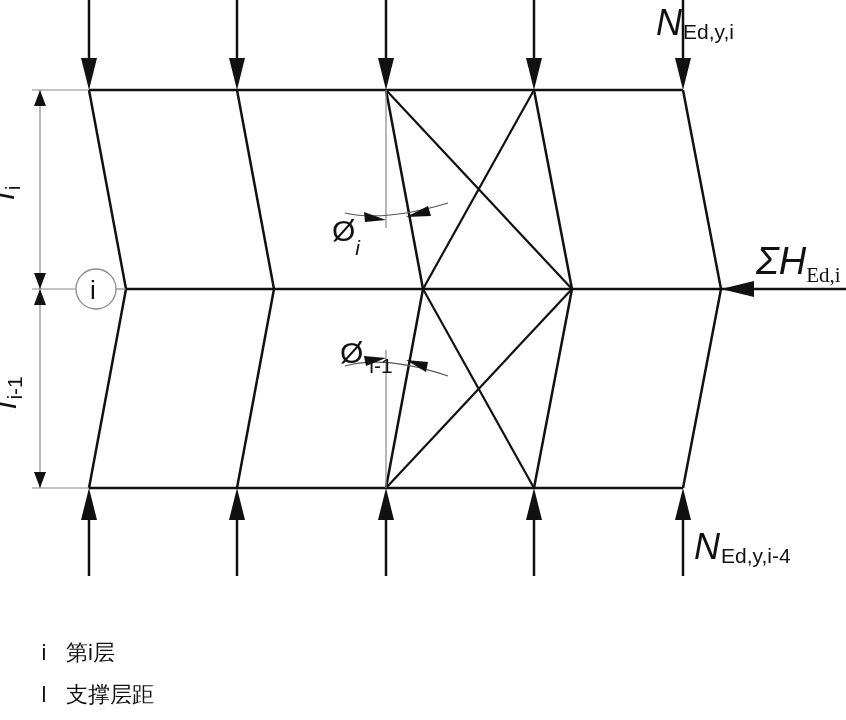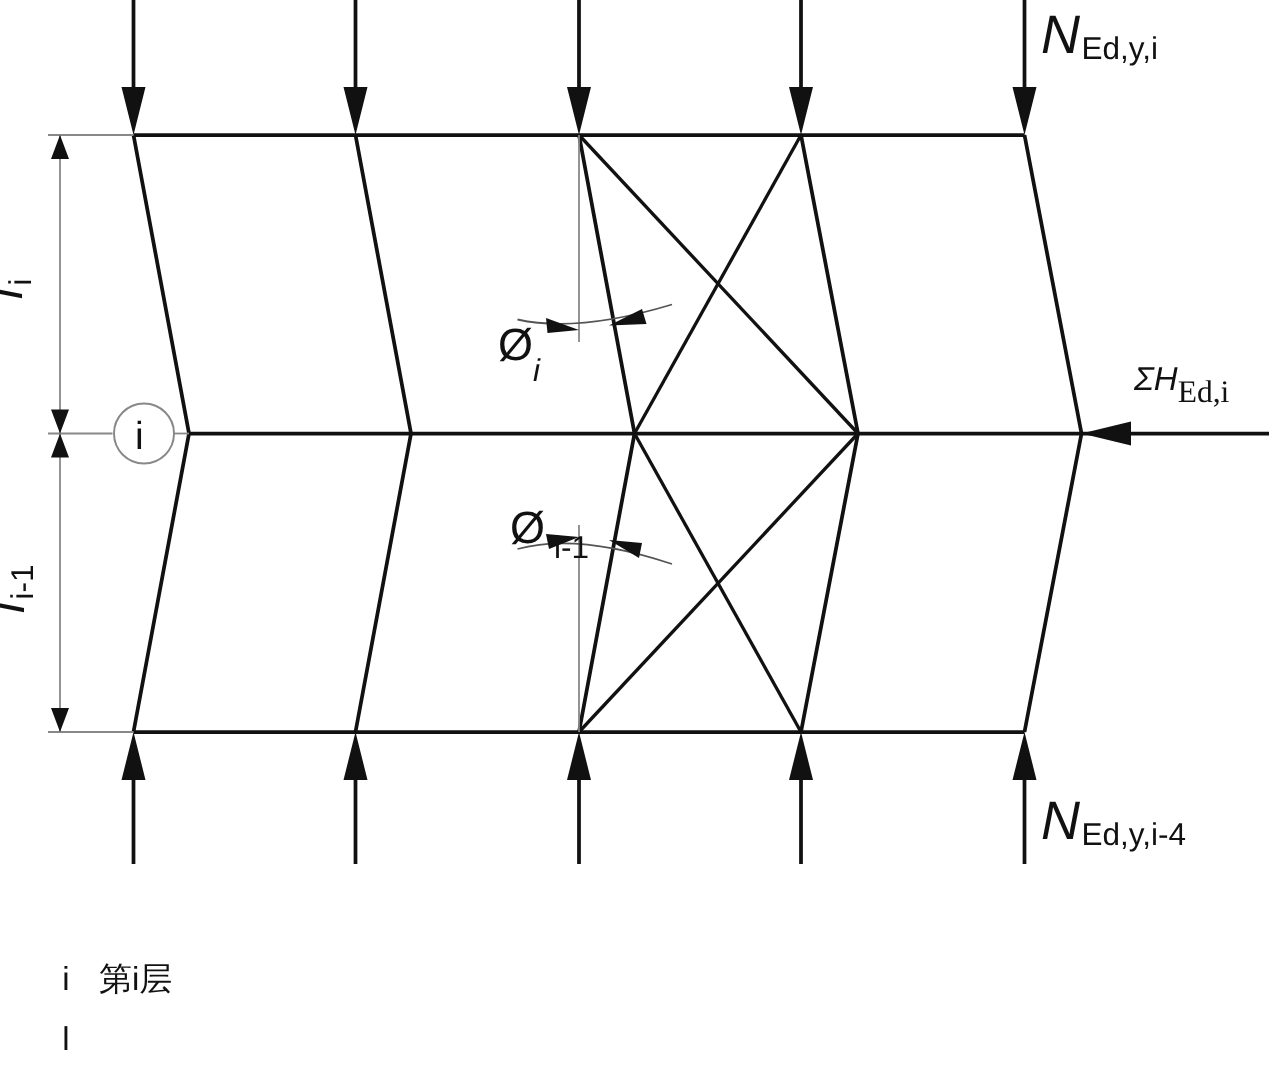--- a/index.html
+++ b/index.html
@@ -97,30 +97,30 @@
   </g>
 
   <g>
     <line x1="386" y1="350" x2="386" y2="488" stroke="#888" stroke-width="1.2"></line>
     <path d="M345,366 Q385,355 448,376" stroke="#555" stroke-width="1.2" fill="none"></path>
     <path d="M386,358 L364,356 L366,366 Z" fill="#111"></path>
     <path d="M406,360 L428,362 L426,372 Z" fill="#111"></path>
   </g>
 </svg>
 
-<div class="lbl" style="left:694px; top:2px;">
+<div class="lbl" style="left:656px; top:2px;">
   <span class="ital" style="font-size:36px;">N</span><span class="sub" style="top:4px; left:1px;">Ed,y,i</span>
 </div>
 
 <div class="lbl" style="left:694px; top:526px;">
   <span class="ital" style="font-size:36px;">N</span><span class="sub" style="top:4px; left:1px;">Ed,y,i-4</span>
 </div>
 
 <div class="lbl" style="left:756px; top:240px;">
-  <span style="font-size:22px;" class="ital">ΣH</span><span class="sub" style="top:8px;font-family:Liberation Serif, serif;">Ed,i</span>
+  <span style="font-size:38px;" class="ital">ΣH</span><span class="sub" style="top:8px;font-family:Liberation Serif, serif;">Ed,i</span>
 </div>
 
 <div class="lbl" style="left:332px; top:168px;margin-top:46px;">
   <span style="font-size:30px;">Ø</span><span class="sub ital" style="top:14px; font-style:italic;">i</span>
 </div>
 
 <div class="lbl" style="left:340px; top:312px;margin-top:24px;">
   <span style="font-size:30px;">Ø</span><span class="sub" style="top:10px; left:6px;">i-1</span>
 </div>
 
@@ -133,13 +133,14 @@
 </div>
 
 <div class="lbl" style="left:90px; top:275px; font-size:26px;">i</div>
 
 <div class="legend" style="top:638px;">
   <span class="sym">i</span>
   <span>第i层</span>
 </div>
 <div class="legend" style="top:680px;">
   <span class="sym">l</span>
+  <span>支撑层距</span>
 </div>
 
 </body></html>

